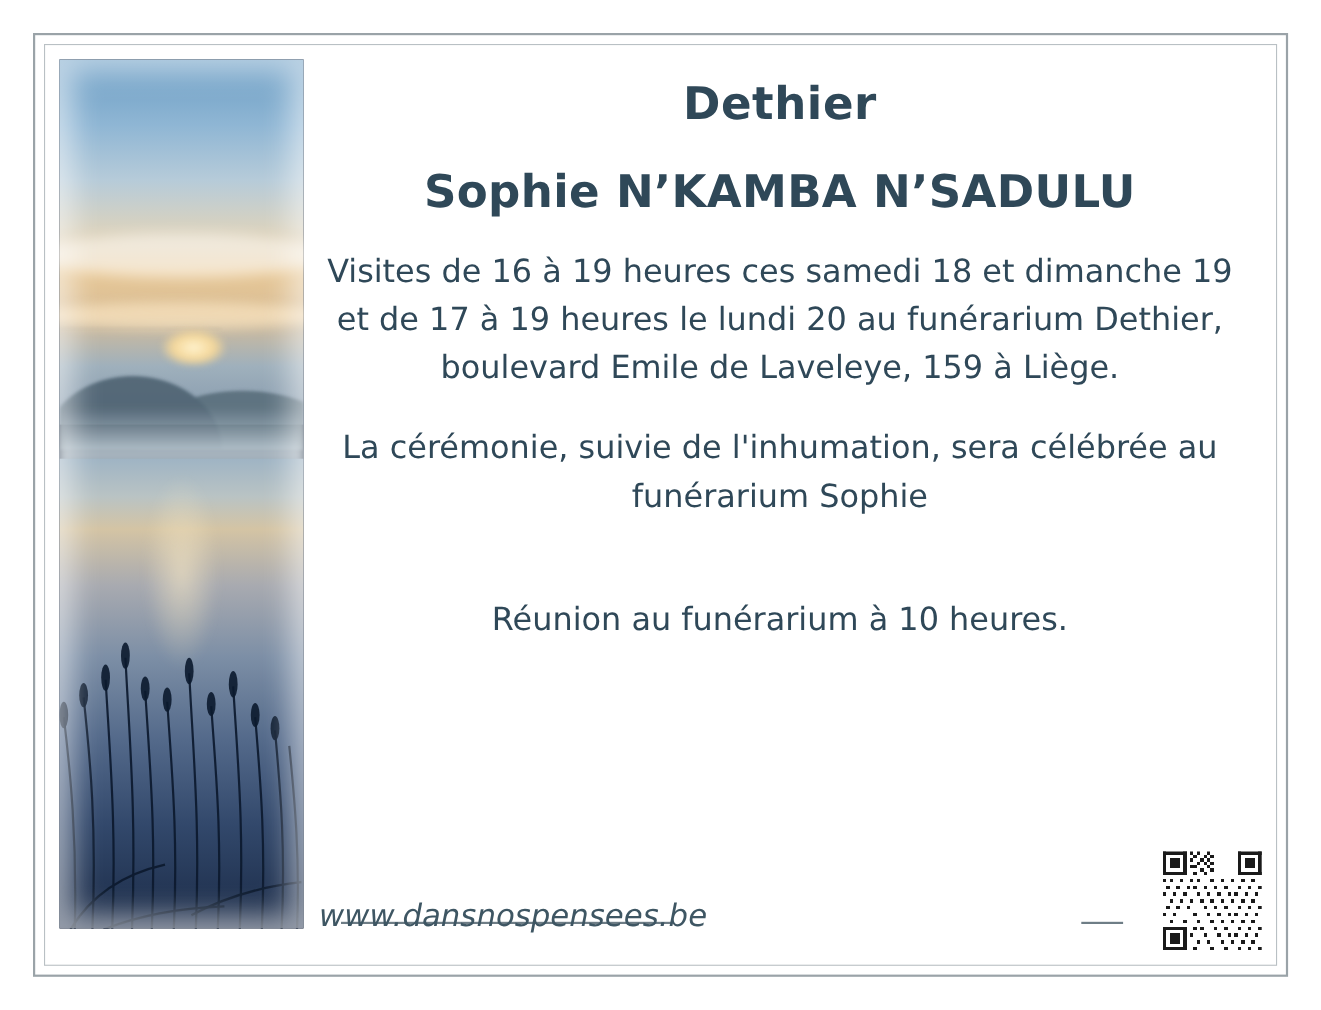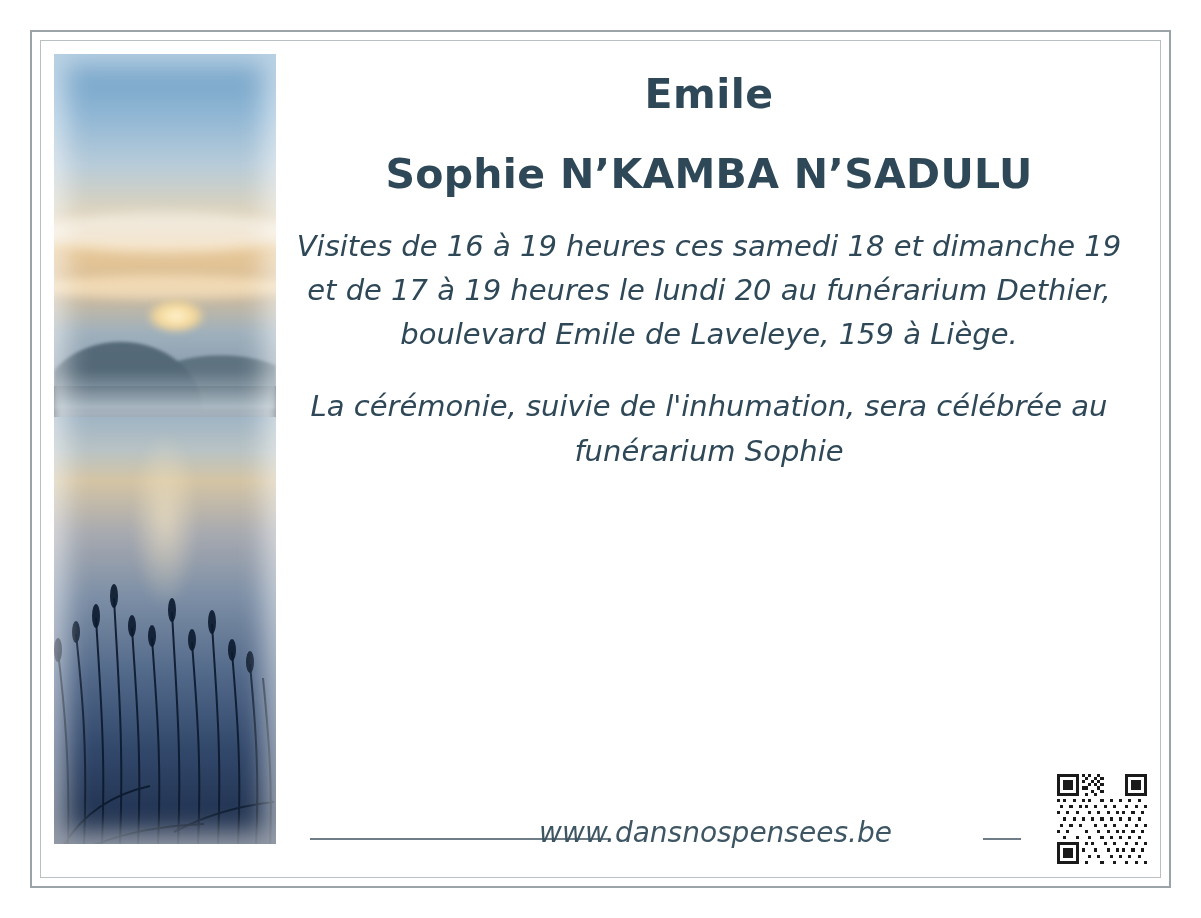--- a/index.html
+++ b/index.html
@@ -126,21 +126,20 @@
   }
   .dates {
     font-size: 33px;
     margin: 0 0 62px 0;
     line-height: 1.2;
   }
   .para {
     font-size: 29px;
     line-height: 1.52;
     margin: 0 0 10px 0;
-    font-style: italic;
   }
   .para.block2 { margin-top: 28px; }
   .strong-line {
     font-size: 29px;
     font-weight: bold;
     line-height: 1.5;
     margin: 0;
   }
   .reunion {
     font-size: 29px;
@@ -160,21 +159,21 @@
     position: absolute;
     top: 22px;
     height: 0;
     border-top: 2px solid #6e7d86;
   }
   .footer-rule-left { left: 20px; width: 300px; }
   .footer-rule-right { right: 120px; width: 38px; }
   .site {
     position: absolute;
     left: 0; right: 0; top: 0;
-    text-align: center;
+    text-align: left;
     font-size: 28px;
     font-style: italic;
     color: #3e5663;
   }
 
   .qr {
     position: absolute;
     right: 22px;
     bottom: 22px;
     width: 90px;
@@ -229,24 +228,25 @@
           <ellipse cx="158" cy="220" rx="4" ry="12"></ellipse>
           <ellipse cx="178" cy="248" rx="4" ry="11"></ellipse>
           <ellipse cx="196" cy="260" rx="4" ry="11"></ellipse>
         </g>
       </svg>
     </div>
     <div class="vign"></div>
   </div>
 
   <div class="content">
-    <div class="name-title">Emile</div>
+    <div class="name-title">Dethier</div>
     <div class="name-full">Sophie N’KAMBA N’SADULU</div>
     <p class="para">Visites de 16 à 19 heures ces samedi 18 et dimanche 19 et de 17 à 19 heures le lundi 20 au funérarium Dethier, boulevard Emile de Laveleye, 159 à Liège.</p>
     <p class="para block2">La cérémonie, suivie de l'inhumation, sera célébrée au funérarium Sophie</p>
+    <p class="reunion">Réunion au funérarium à 10 heures.</p>
   </div>
 
   <div class="footer">
     <div class="footer-rule-left"></div>
     <div class="footer-rule-right"></div>
     <div class="site">www.dansnospensees.be</div>
   </div>
 
   <div class="qr">
     <svg width="90" height="90" viewBox="0 0 29 29" shape-rendering="crispEdges" aria-hidden="true">

